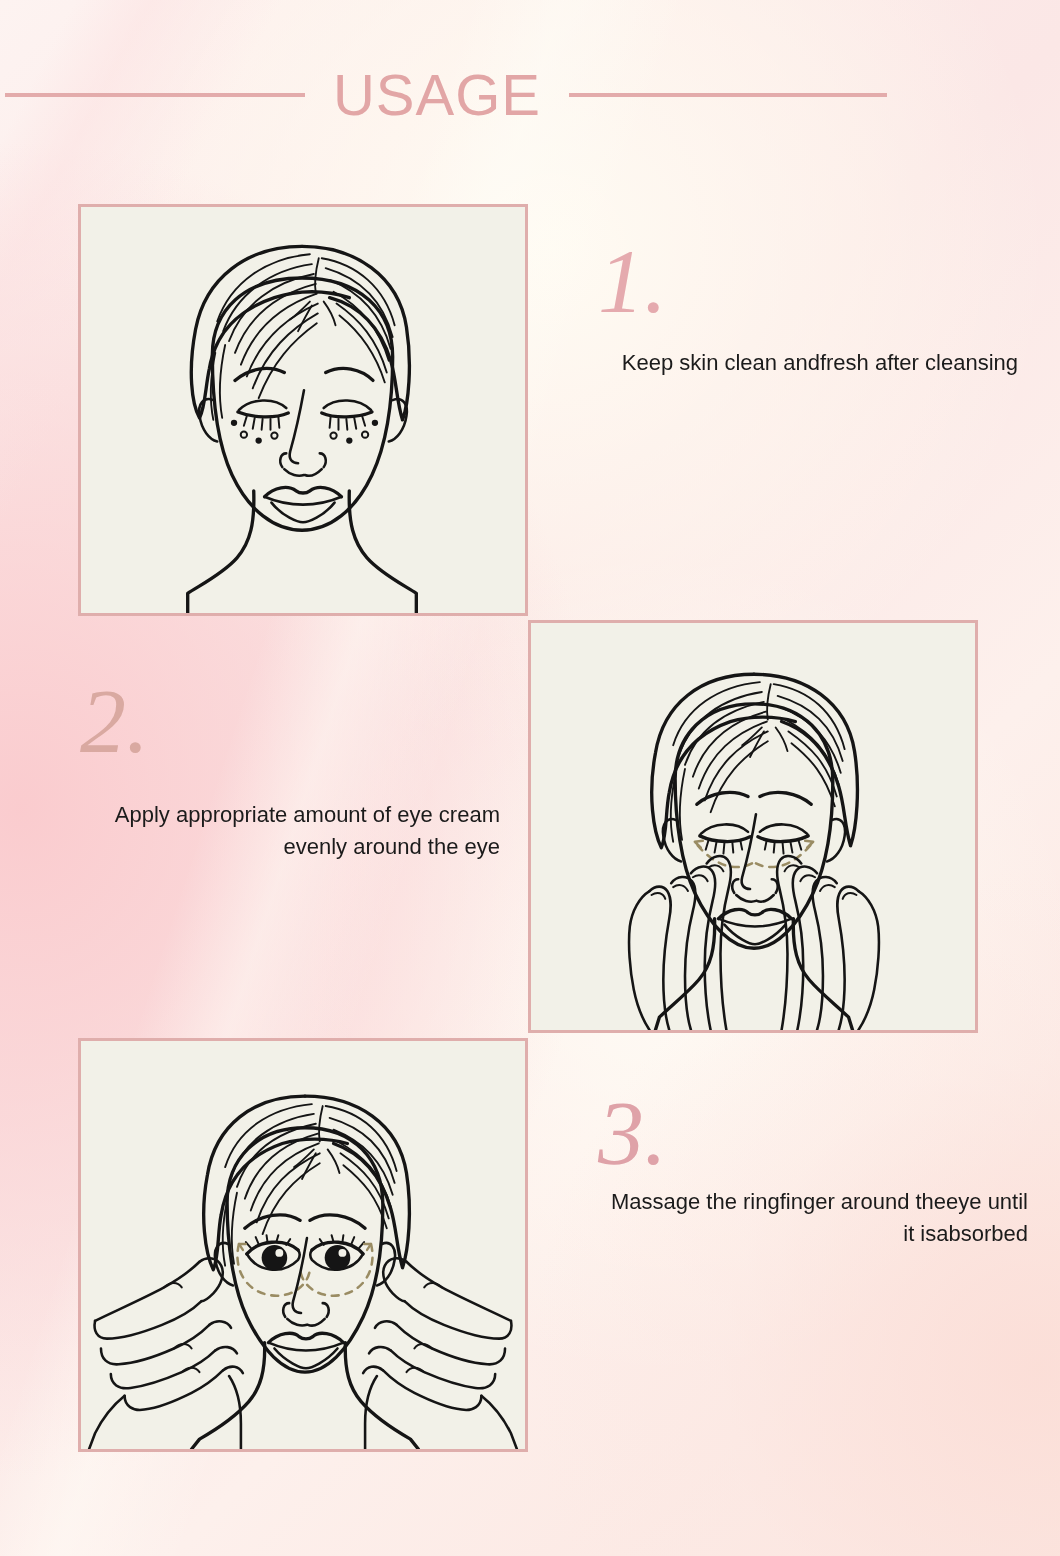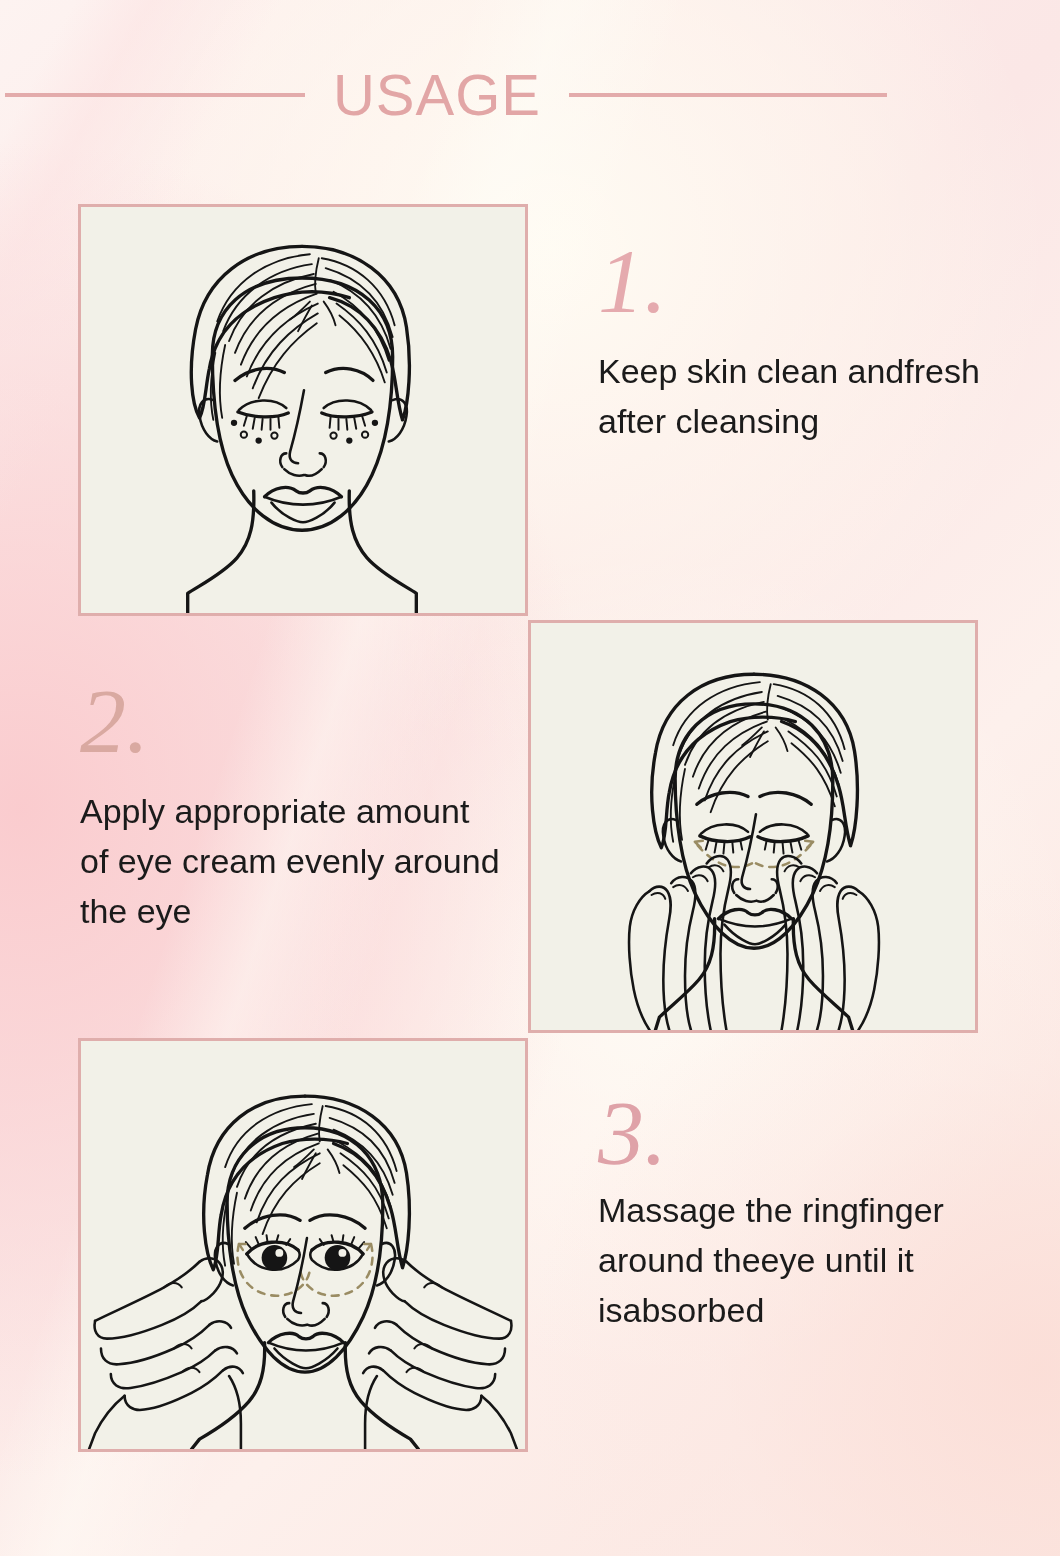--- a/index.html
+++ b/index.html
@@ -61,33 +61,34 @@
   
   .step { position:absolute; }
   .step-num {
     font-family:"Liberation Serif", serif;
     font-style:italic;
     font-size:92px;
     line-height:0.9;
     font-weight:400;
   }
   .step-body {
-    font-size:34px;
+    font-size:22px;
     line-height:1.47;
     color:#1b1b1b;
     font-weight:400;
+    text-align:right;
   }
 
   #step-1 { left:598px; top:240px; width:420px; }
   #step-1 .step-num { color:#e5aaae; }
   #step-1 .step-body { margin-top:24px; }
 
   #step-2 { left:80px; top:680px; width:420px; }
   #step-2 .step-num { color:#d9a9a1; }
-  #step-2 .step-body { margin-top:24px; }
+  #step-2 .step-body { margin-top:36px; }
 
   #step-3 { left:598px; top:1092px; width:430px; }
   #step-3 .step-num { color:#dfa2a8; }
   #step-3 .step-body { margin-top:11px; }
 
   
   .ln { fill:none; stroke:#151515; stroke-linecap:round; stroke-linejoin:round; }
   .ln-thick { stroke-width:3.4; }
   .ln-med   { stroke-width:2.6; }
   .ln-thin  { stroke-width:2.0; }

